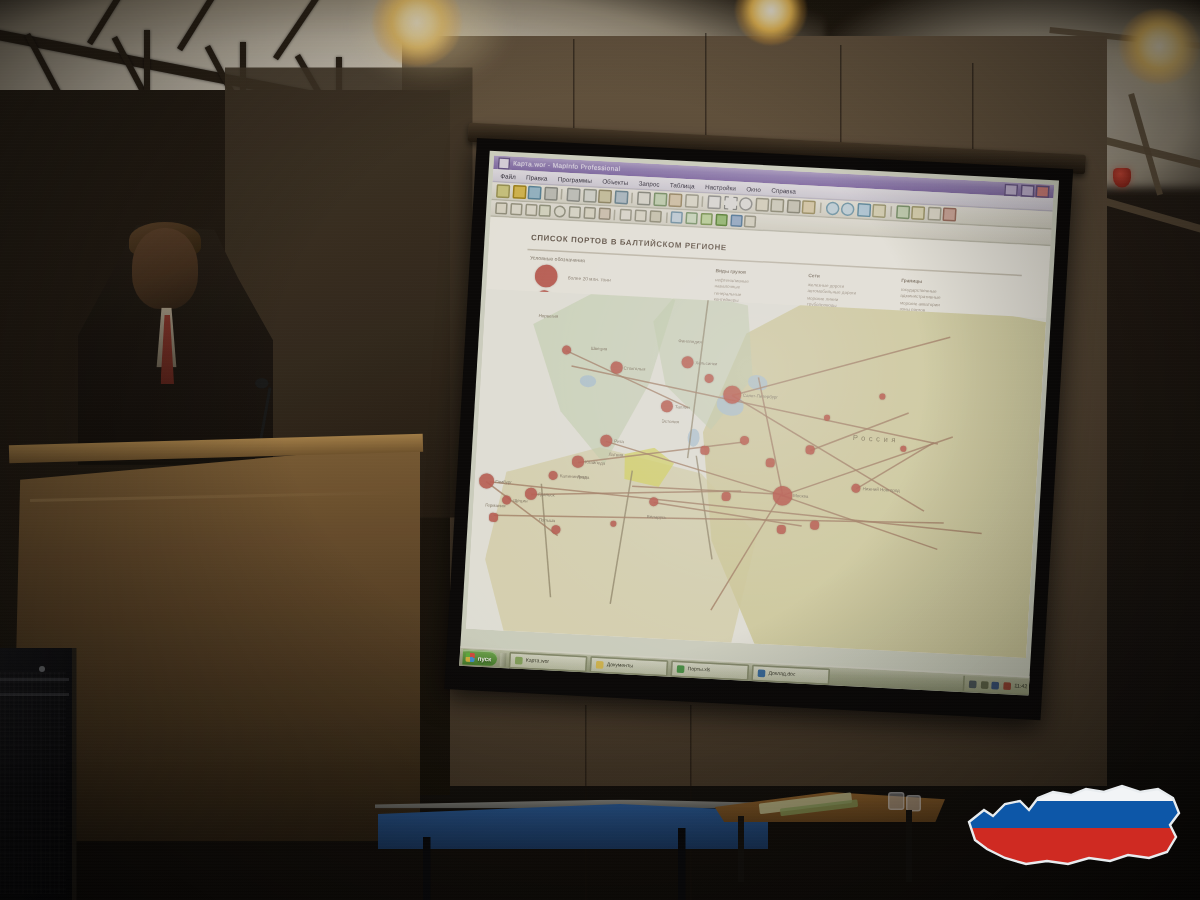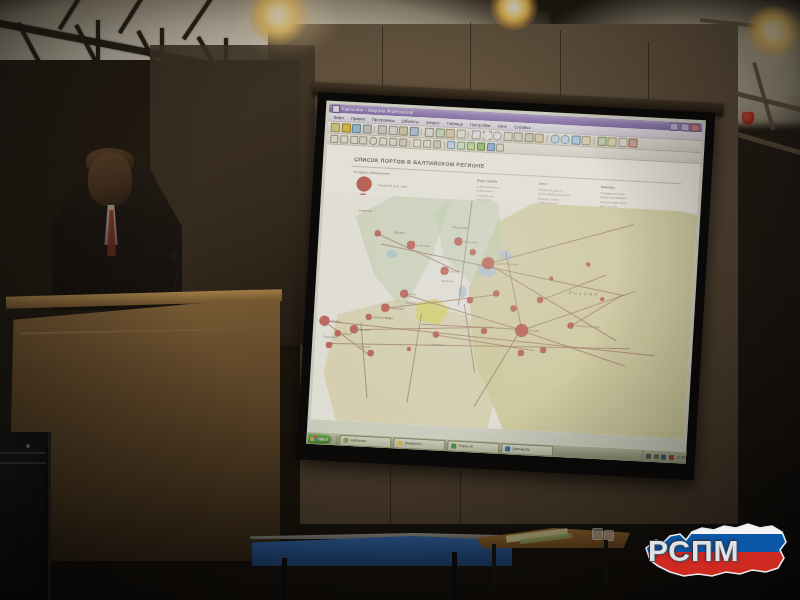--- a/index.html
+++ b/index.html
@@ -585,16 +585,15 @@
       <g clip-path="url(#rusclip)">
         <rect x="0" y="0" width="150" height="18" fill="#f2f4f6"></rect>
         <rect x="0" y="18" width="150" height="18" fill="#0d57a8"></rect>
         <rect x="0" y="36" width="150" height="36" fill="#cf2a22"></rect>
       </g>
       <path d="M6,32 L16,24 L22,28 L30,20 L40,18 L46,24 L52,16 L62,12 L74,14 L84,10
                L96,12 L108,8 L120,12 L132,10 L142,16 L146,26 L140,34 L144,42 L138,52
                L126,56 L112,54 L100,58 L86,56 L72,60 L58,58 L44,60 L30,56 L18,50
                L10,44 Z" fill="none" stroke="#e8ecef" stroke-width="1.6"></path>
     </svg>
-    <div class="wm-text">РСПМ</div>
   </div>
 
 </div>
 
 </body></html>

